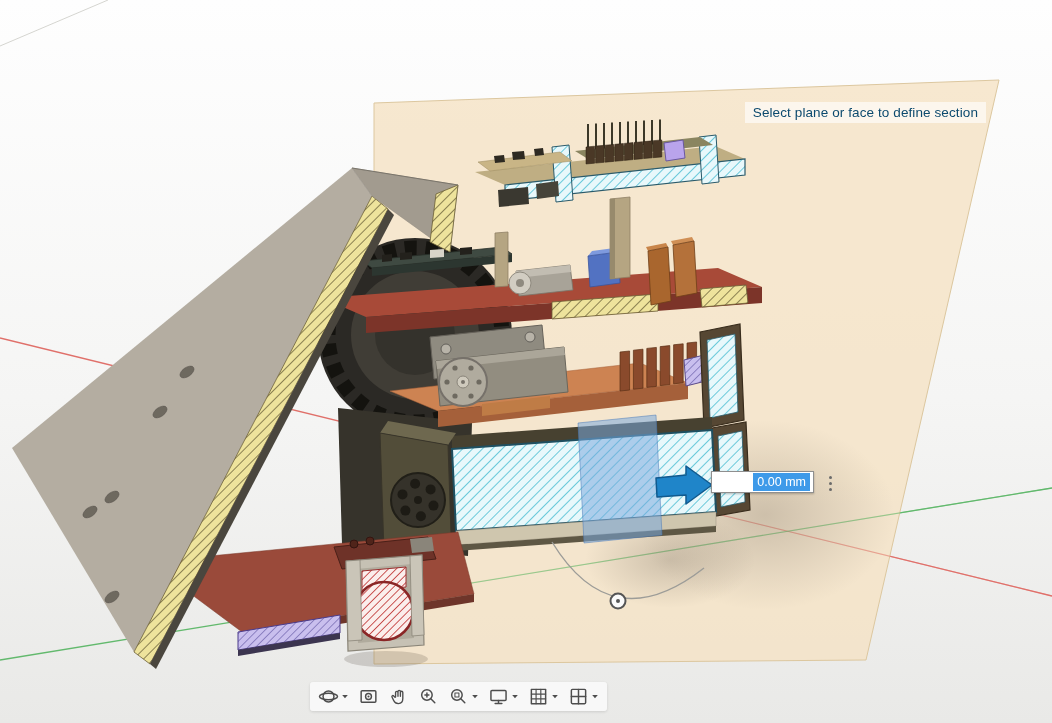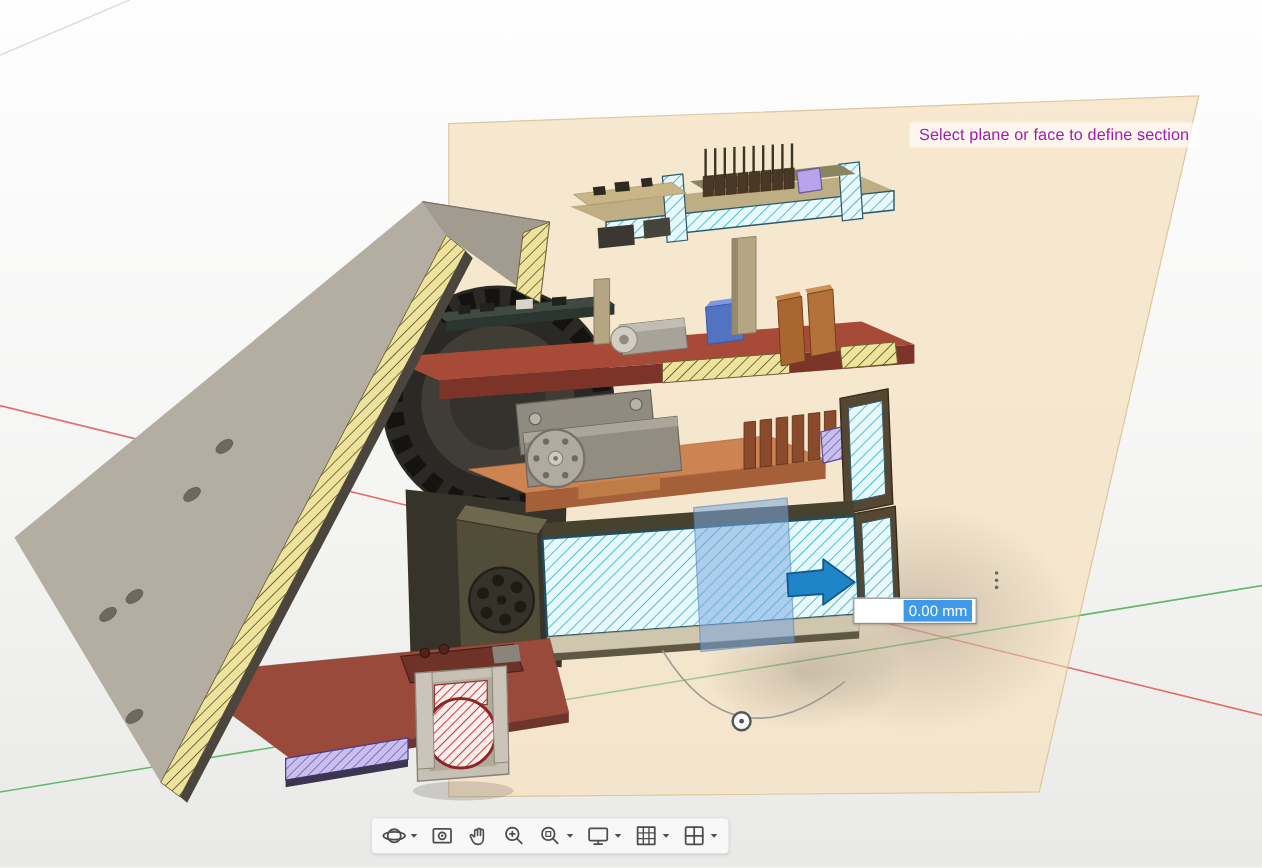--- a/index.html
+++ b/index.html
@@ -3,29 +3,29 @@
 <meta charset="utf-8">
 <style>
   html,body{margin:0;padding:0;}
   body{
     width:1052px;height:723px;overflow:hidden;position:relative;
     background:linear-gradient(180deg,#fefefe 0%,#f5f5f4 55%,#e9e9e7 100%);
     font-family:"Liberation Sans",sans-serif;
   }
   #scene{position:absolute;left:0;top:0;}
   .hint{
-    position:absolute;top:102px;right:53px;
-    font-size:13.5px;color:#a21caf;letter-spacing:.1px;
+    position:absolute;top:102px;right:66px;
+    font-size:13.5px;color:#0c4a6e;letter-spacing:.1px;
     background:rgba(255,255,255,0.62);padding:3px 8px;white-space:nowrap;
   }
   .offset-field{
     position:absolute;left:711px;top:471px;width:103px;height:22px;box-sizing:border-box;
     background:#fff;border:1px solid #8f8f8f;box-shadow:0 1px 2px rgba(0,0,0,0.25);
     display:flex;align-items:center;justify-content:flex-end;padding:0 3px;
-    font-size:12.5px;color:#222;margin-top:27px;
+    font-size:12.5px;color:#222;
   }
   .offset-field .selected{background:#3e9ae9;color:#fff;padding:1px 4px;line-height:16px;}
   .kebab{
     position:absolute;left:820px;top:470px;width:20px;height:26px;
     display:flex;flex-direction:column;align-items:center;justify-content:center;
   }
   .kebab .dot{width:3px;height:3px;border-radius:50%;background:#6a6a6a;margin:1.5px 0;}
   .navbar{
     position:absolute;left:310px;top:682px;display:flex;gap:5px;align-items:center;
     background:rgba(250,250,250,0.9);padding:3px 6px;border-radius:3px;

